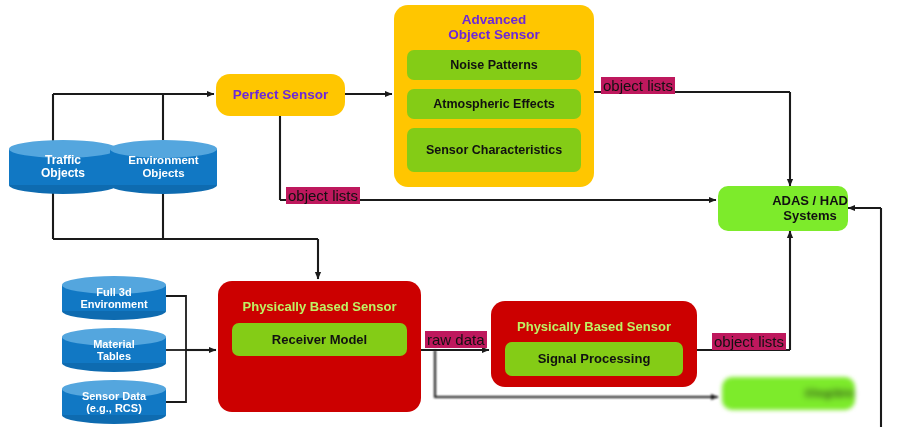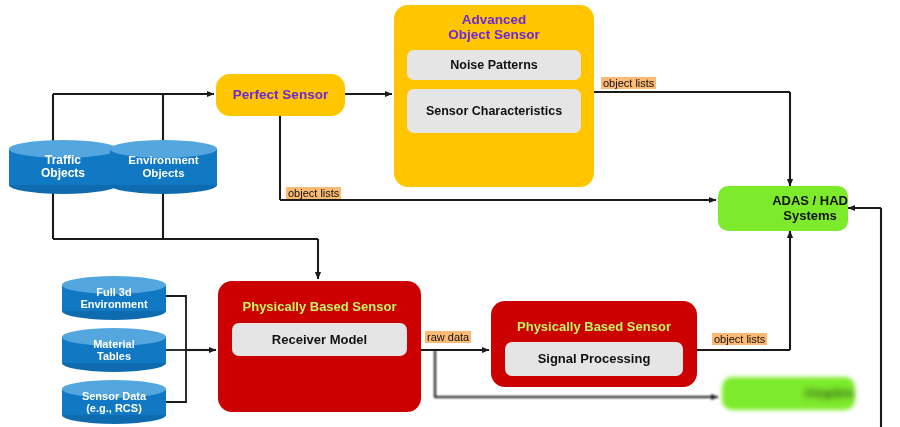--- a/index.html
+++ b/index.html
@@ -14,34 +14,34 @@
   .rbox{border-radius:14px;display:flex;flex-direction:column;align-items:center;}
   .rbox .title{font-weight:bold;text-align:center;line-height:1.12;}
 
   .yellow{background:#FFC600;}
   .yellow .title{color:#6d28d9;}
   .red{background:#CC0000;}
   .red .title{color:#bef264;margin-top:12px;}
   .green{background:#7DEB2B;border-radius:10px;display:flex;align-items:center;justify-content:flex-end;}
   .green .title{color:#111;font-weight:bold;text-align:center;line-height:1.15;}
 
-  .sub{background:#e5e5e5;border-radius:7px;display:flex;align-items:center;justify-content:center;
+  .sub{background:#84cc16;border-radius:7px;display:flex;align-items:center;justify-content:center;
        color:#111;font-weight:bold;text-align:left;width:100%;}
 
   
   .cyl{position:absolute;}
   .cyl .body{position:absolute;left:0;right:0;top:9px;bottom:9px;background:#1178C4;}
   .cyl .top{position:absolute;left:0;right:0;top:0;height:18px;border-radius:50%;
             background:#54A6DE;}
   .cyl .bot{position:absolute;left:0;right:0;bottom:0;height:18px;border-radius:50%;
             background:#0E6BB0;}
   .cyl .lbl{position:absolute;left:0;right:0;top:50%;transform:translateY(-50%);
             text-align:center;color:#fff;font-weight:bold;line-height:1.1;z-index:3;}
 
-  .edgelabel{position:absolute;font-size:11px;color:#111;background:#fdba74;
+  .edgelabel{position:absolute;font-size:15px;color:#111;background:#be185d;
              padding:0 2px;white-space:nowrap;text-align:center;}
 
   
   .blurbox{filter:blur(2.2px);}
   .blurtext{filter:blur(2.4px);opacity:.85;letter-spacing:1px;}
   .blurline{filter:blur(1.1px);}
 </style>
 </head>
 <body>
 
@@ -153,20 +153,21 @@
   <div class="node rbox yellow" style="left:216px;top:74px;width:129px;height:42px;justify-content:center;">
     <div class="title" style="font-size:13.5px;">Perfect Sensor</div>
   </div>
 
   <div class="node rbox yellow" style="left:394px;top:5px;width:200px;height:182px;padding:7px 13px 12px;">
     <div class="title" style="font-size:13.5px;margin-bottom:8px;">
       <div>Advanced</div>
       <div>Object Sensor</div>
     </div>
     <div class="sub" style="height:30px;font-size:12.5px;margin-bottom:9px;">Noise Patterns</div>
+    <div class="sub" style="height:30px;font-size:12.5px;margin-bottom:9px;">Atmospheric Effects</div>
     <div class="sub" style="height:44px;font-size:12.5px;">Sensor Characteristics</div>
   </div>
 
   <div class="node rbox red" style="left:218px;top:281px;width:203px;height:131px;padding:7px 14px 11px;">
     <div class="title" style="font-size:13px;margin-bottom:8px;">Physically Based Sensor</div>
     <div class="sub" style="height:33px;font-size:13px;">Receiver Model</div>
   </div>
 
   <div class="node rbox red" style="left:491px;top:301px;width:206px;height:86px;padding:7px 14px 11px;">
     <div class="title" style="font-size:13px;margin-bottom:7px;">Physically Based Sensor</div>

